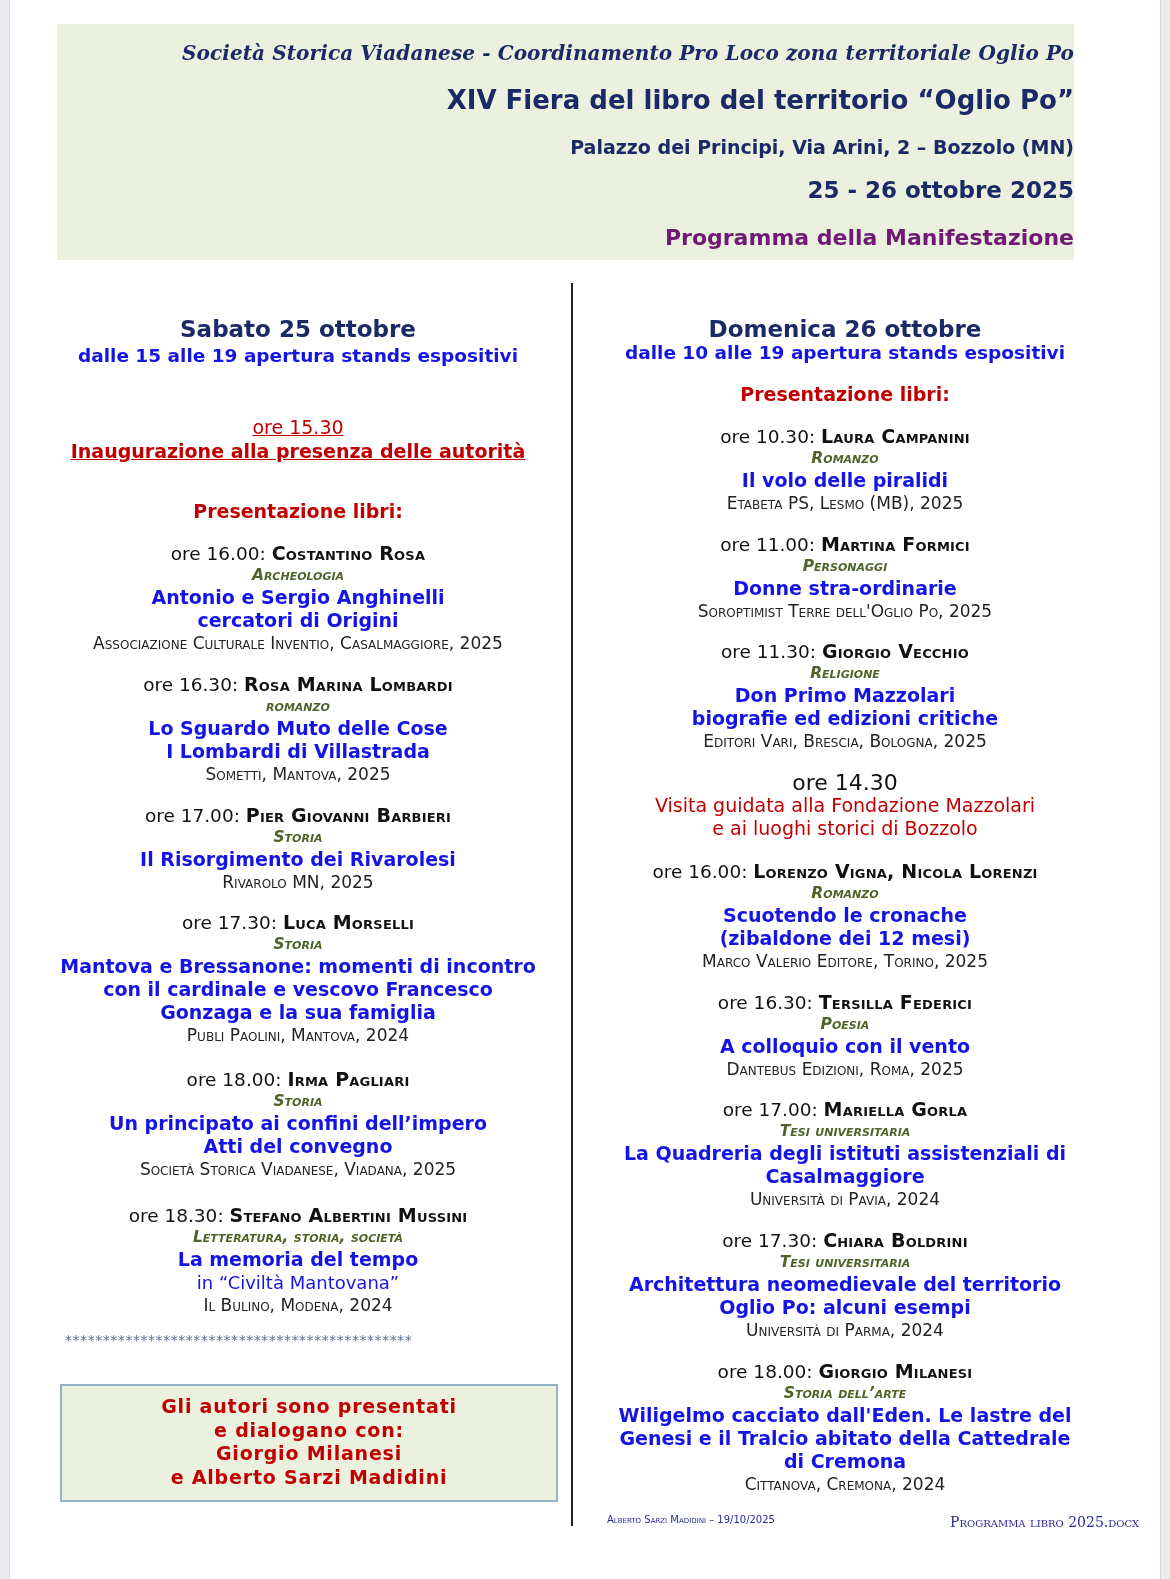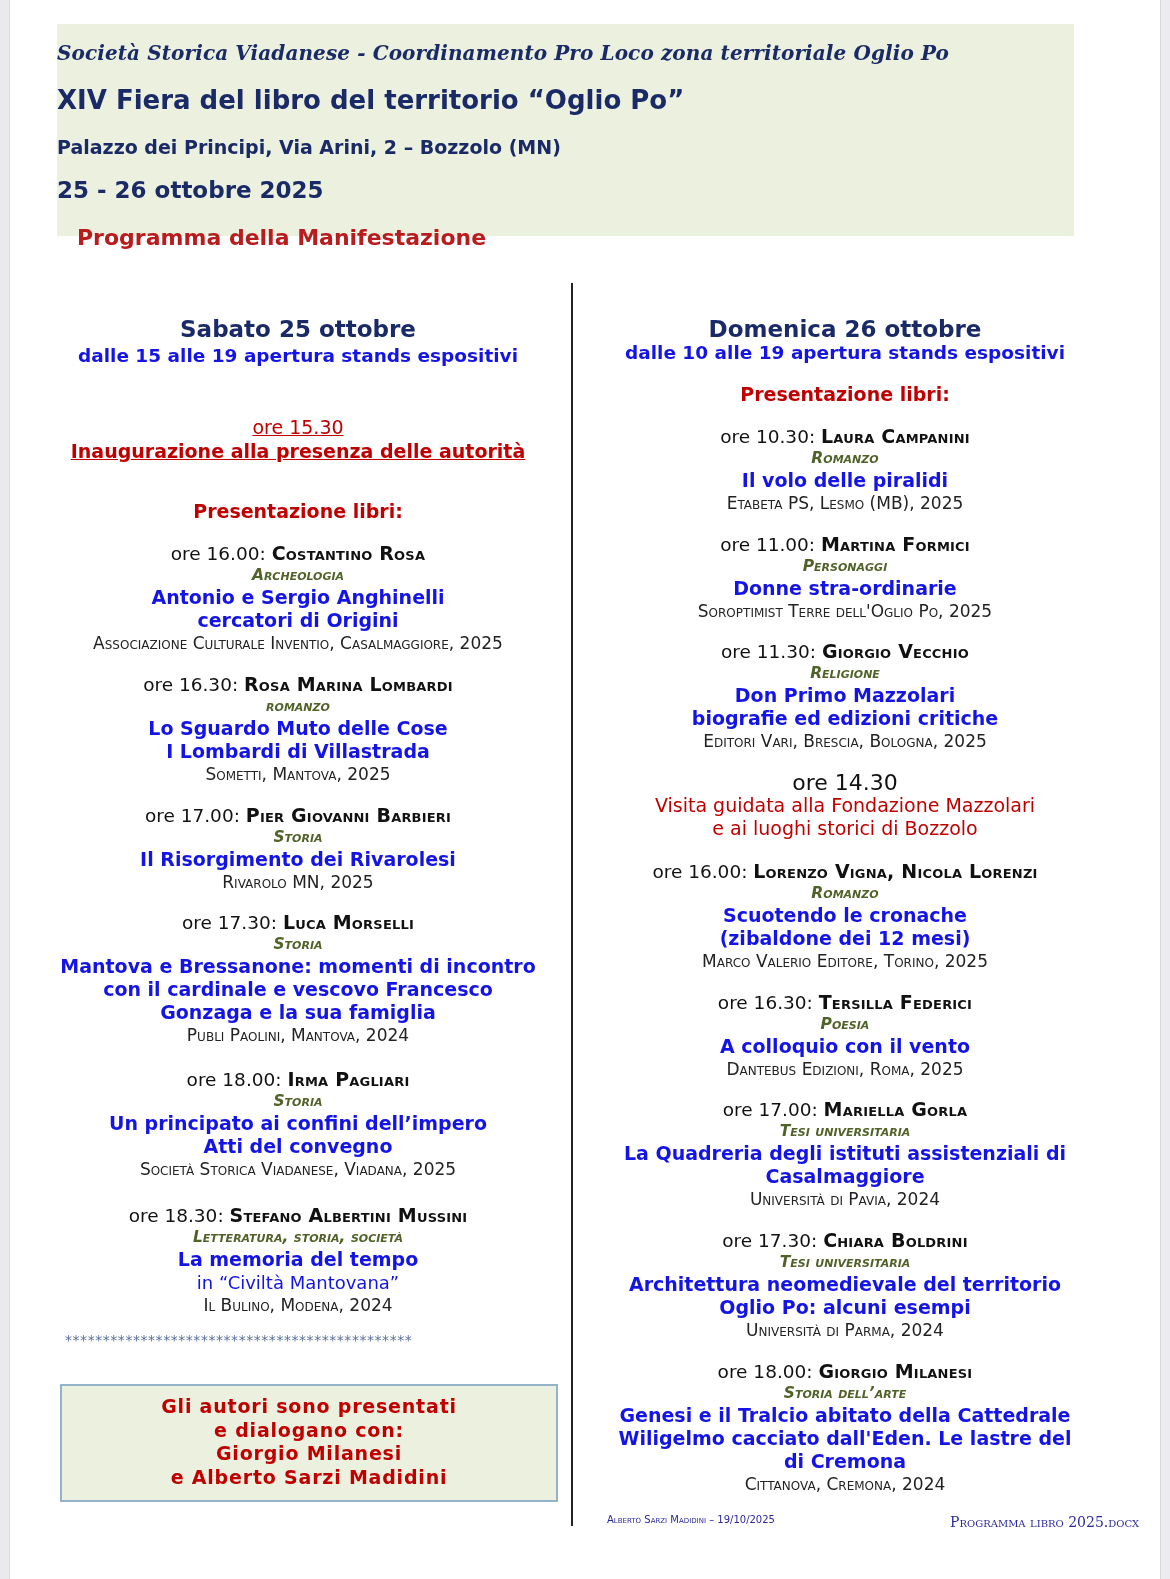--- a/index.html
+++ b/index.html
@@ -5,28 +5,28 @@
   html, body { margin:0; padding:0; }
   body {
     width:1170px; height:1579px; position:relative; overflow:hidden;
     background:#ffffff;
     font-family:"DejaVu Sans", sans-serif;
   }
   .edge-left { position:absolute; left:0; top:0; width:9px; height:1579px; background:#e9e9ee; border-right:1px solid #d8d8de; }
   .edge-right { position:absolute; left:1160px; top:0; width:10px; height:1579px; background:#ececf0; border-left:1px solid #d6d6dc; }
 
   .header {
-    position:absolute; left:57px; top:24px; width:1017px; height:212px;
-    background:#ebf1de; text-align:left; color:#1f2f6b;
+    position:absolute; left:57px; top:24px; width:1017px; height:236px;
+    background:#ebf1de; text-align:right; color:#1f2f6b;
   }
   .h-org { position:absolute; left:0; right:0; top:17px; font-family:"DejaVu Serif", serif; font-style:italic; font-weight:bold; font-size:20px; letter-spacing:0.1px; color:#1a2a66; }
   .h-title { position:absolute; left:0; right:0; top:61px; font-weight:bold; font-size:26px; color:#1a2a66; }
   .h-place { position:absolute; left:0; right:0; top:112px; font-weight:bold; font-size:19px; color:#1a2a66; }
   .h-dates { position:absolute; left:0; right:0; top:153px; font-weight:bold; font-size:23px; color:#1a2a66; }
-  .h-prog { position:absolute; left:0; right:0; top:201px; font-weight:bold; font-size:22px; color:#b91c1c;padding-left:20px; }
+  .h-prog { position:absolute; left:0; right:0; top:201px; font-weight:bold; font-size:22px; color:#701a75;padding-left:20px; }
 
   .divider { position:absolute; left:571px; top:283px; width:2px; height:1243px; background:#222; }
 
   .col { position:absolute; top:0; text-align:center; }
   .col-left { left:57px; width:482px; }
   .col-right { left:600px; width:490px; }
 
   .day-title { position:absolute; left:0; right:0; font-weight:bold; font-size:23px; color:#1a2a66;margin-top:16px; }
   .stands { position:absolute; left:0; right:0; font-weight:bold; font-size:18.5px; color:#1414e6; white-space:nowrap; }
   .pres { position:absolute; left:0; right:0; font-weight:bold; font-size:19px; color:#c00000; }
@@ -197,21 +197,21 @@
     <div class="ev-line1"><span>ore 17.30:</span> <span class="ev-author">Chiara Boldrini</span></div>
     <div class="ev-genre">Tesi universitaria</div>
     <div class="ev-title">Architettura neomedievale del territorio</div>
     <div class="ev-title">Oglio Po: alcuni esempi</div>
     <div class="ev-pub">Università di Parma, 2024</div>
   </div>
 
   <div class="event" style="top:1360px">
     <div class="ev-line1"><span>ore 18.00:</span> <span class="ev-author">Giorgio Milanesi</span></div>
     <div class="ev-genre">Storia dell’arte</div>
+    <div class="ev-title">Wiligelmo cacciato dall'Eden. Le lastre del</div>
     <div class="ev-title">Genesi e il Tralcio abitato della Cattedrale</div>
-    <div class="ev-title">Wiligelmo cacciato dall'Eden. Le lastre del</div>
     <div class="ev-title">di Cremona</div>
     <div class="ev-pub">Cittanova, Cremona, 2024</div>
   </div>
 </div>
 
 <div class="footer-left">Alberto Sarzi Madidini – 19/10/2025</div>
 <div class="footer-right">Programma libro 2025.docx</div>
 
 </body></html>

